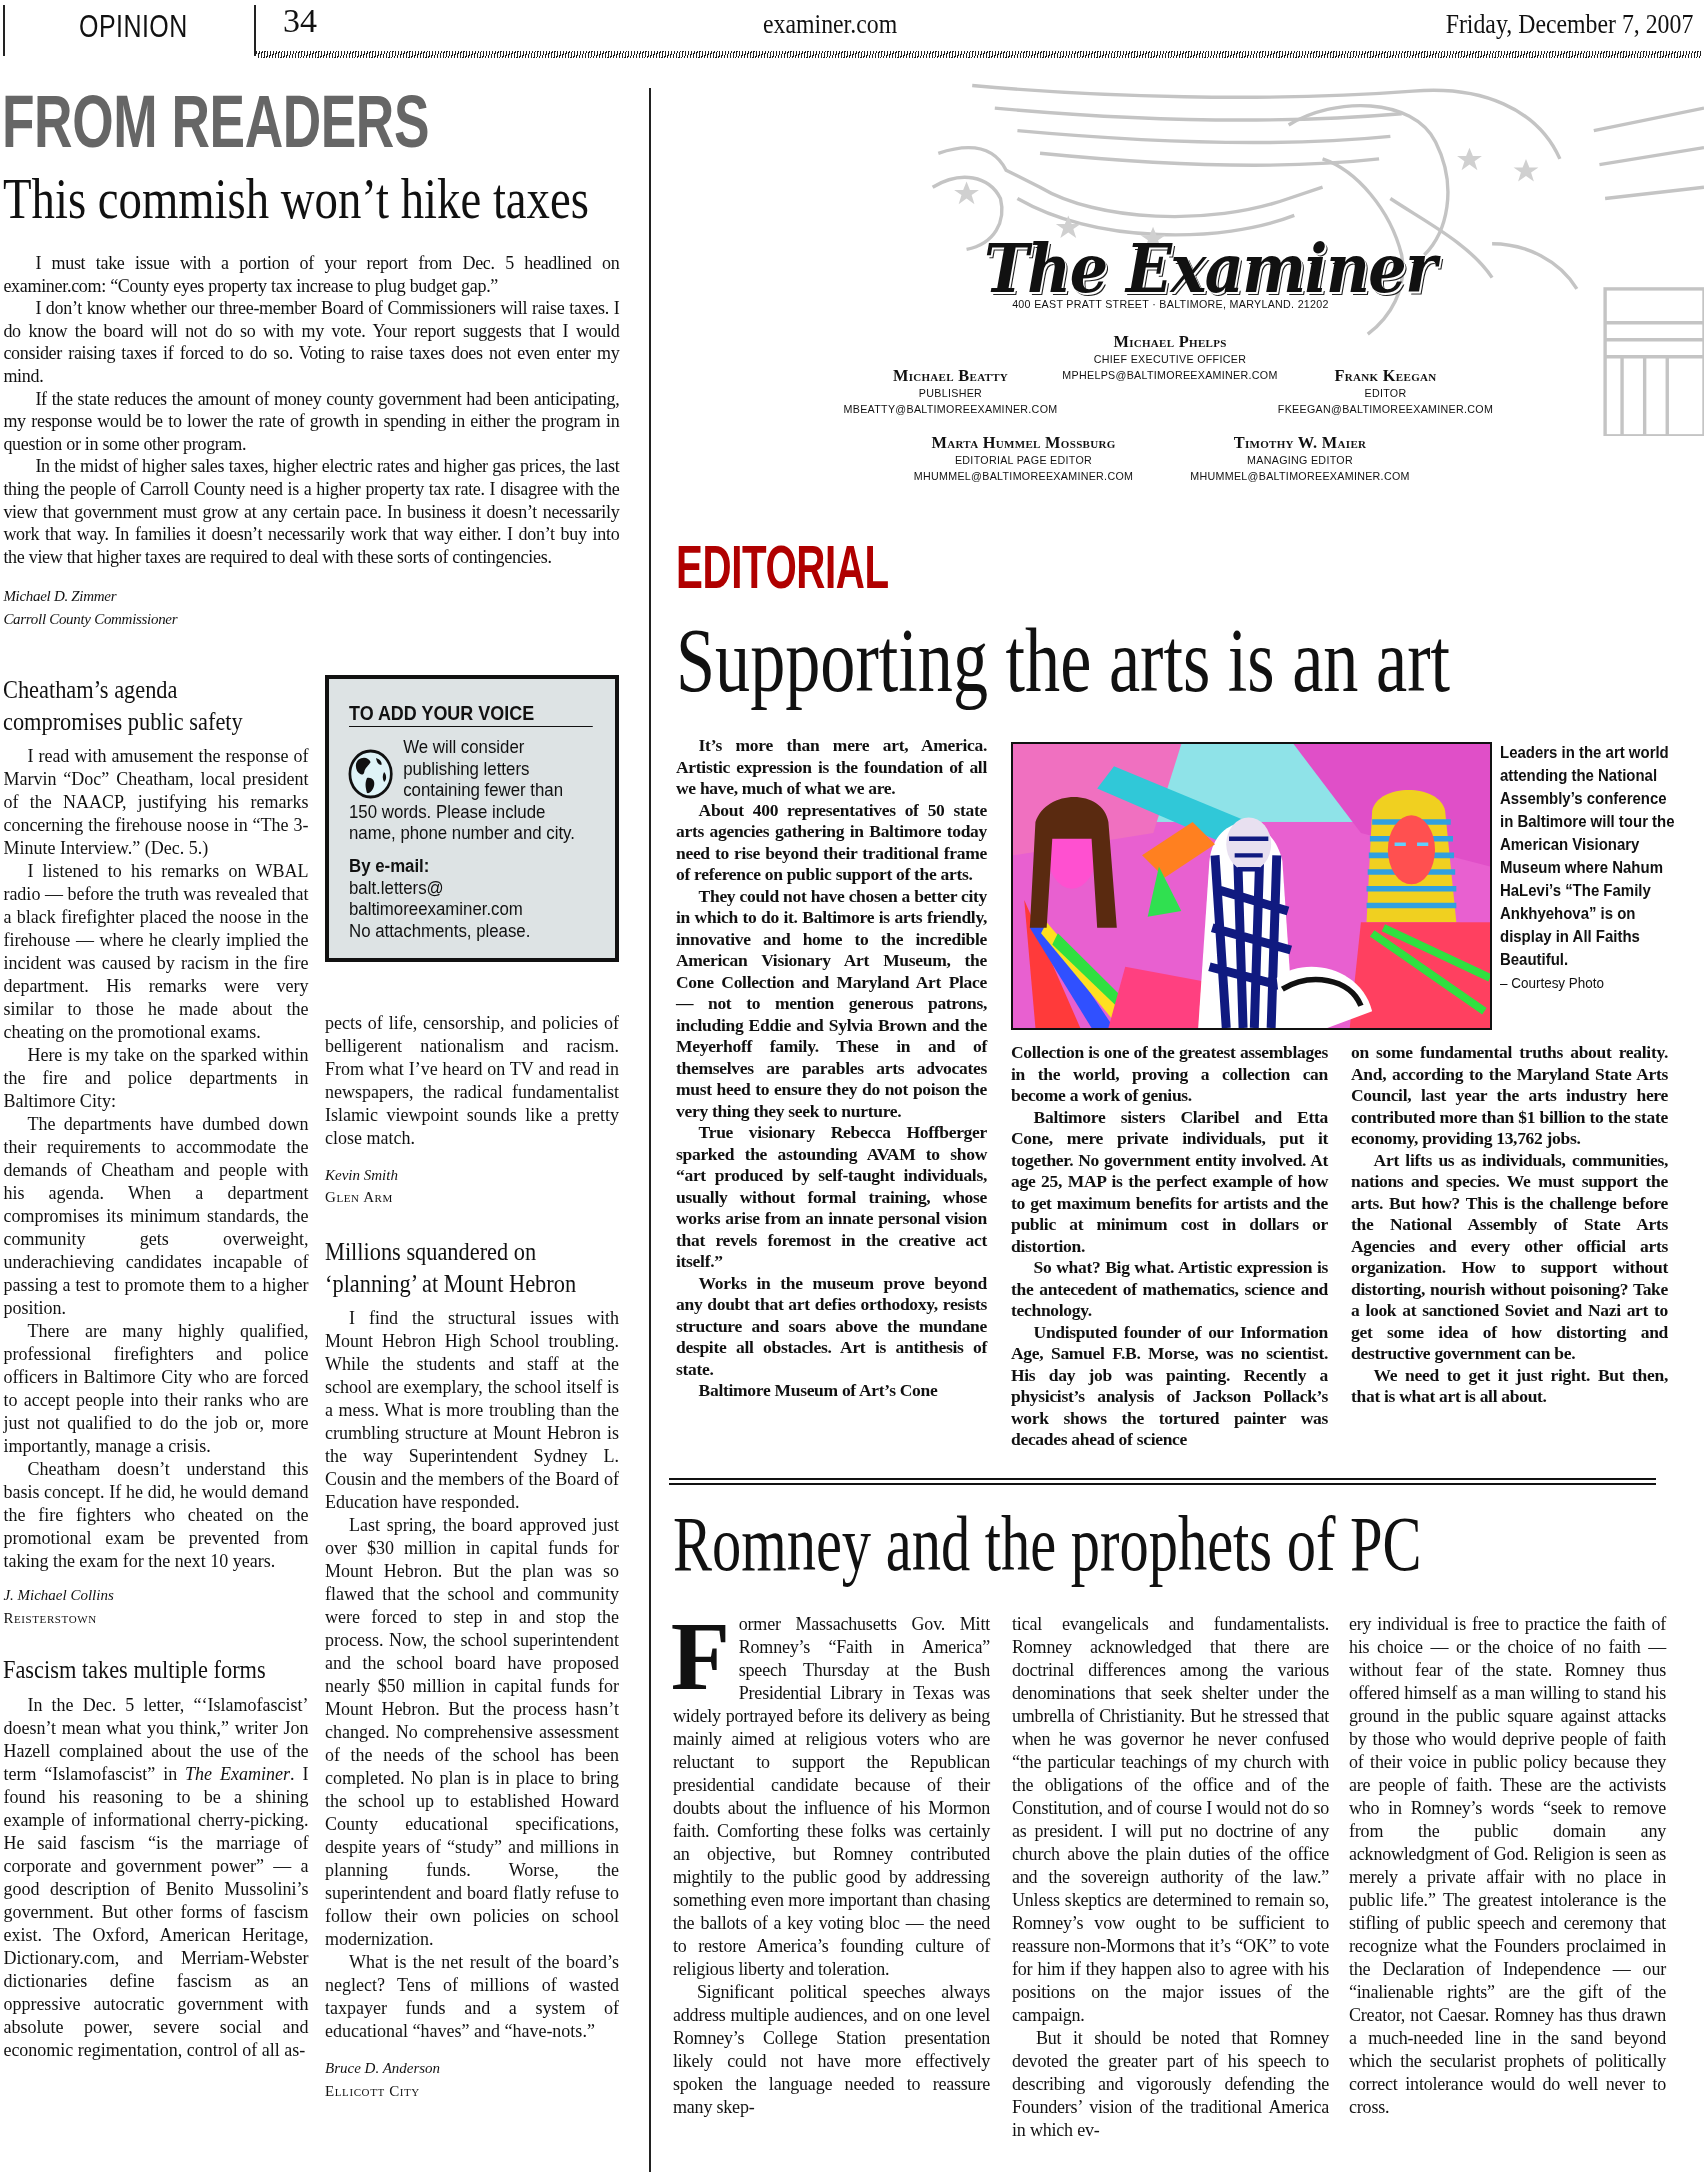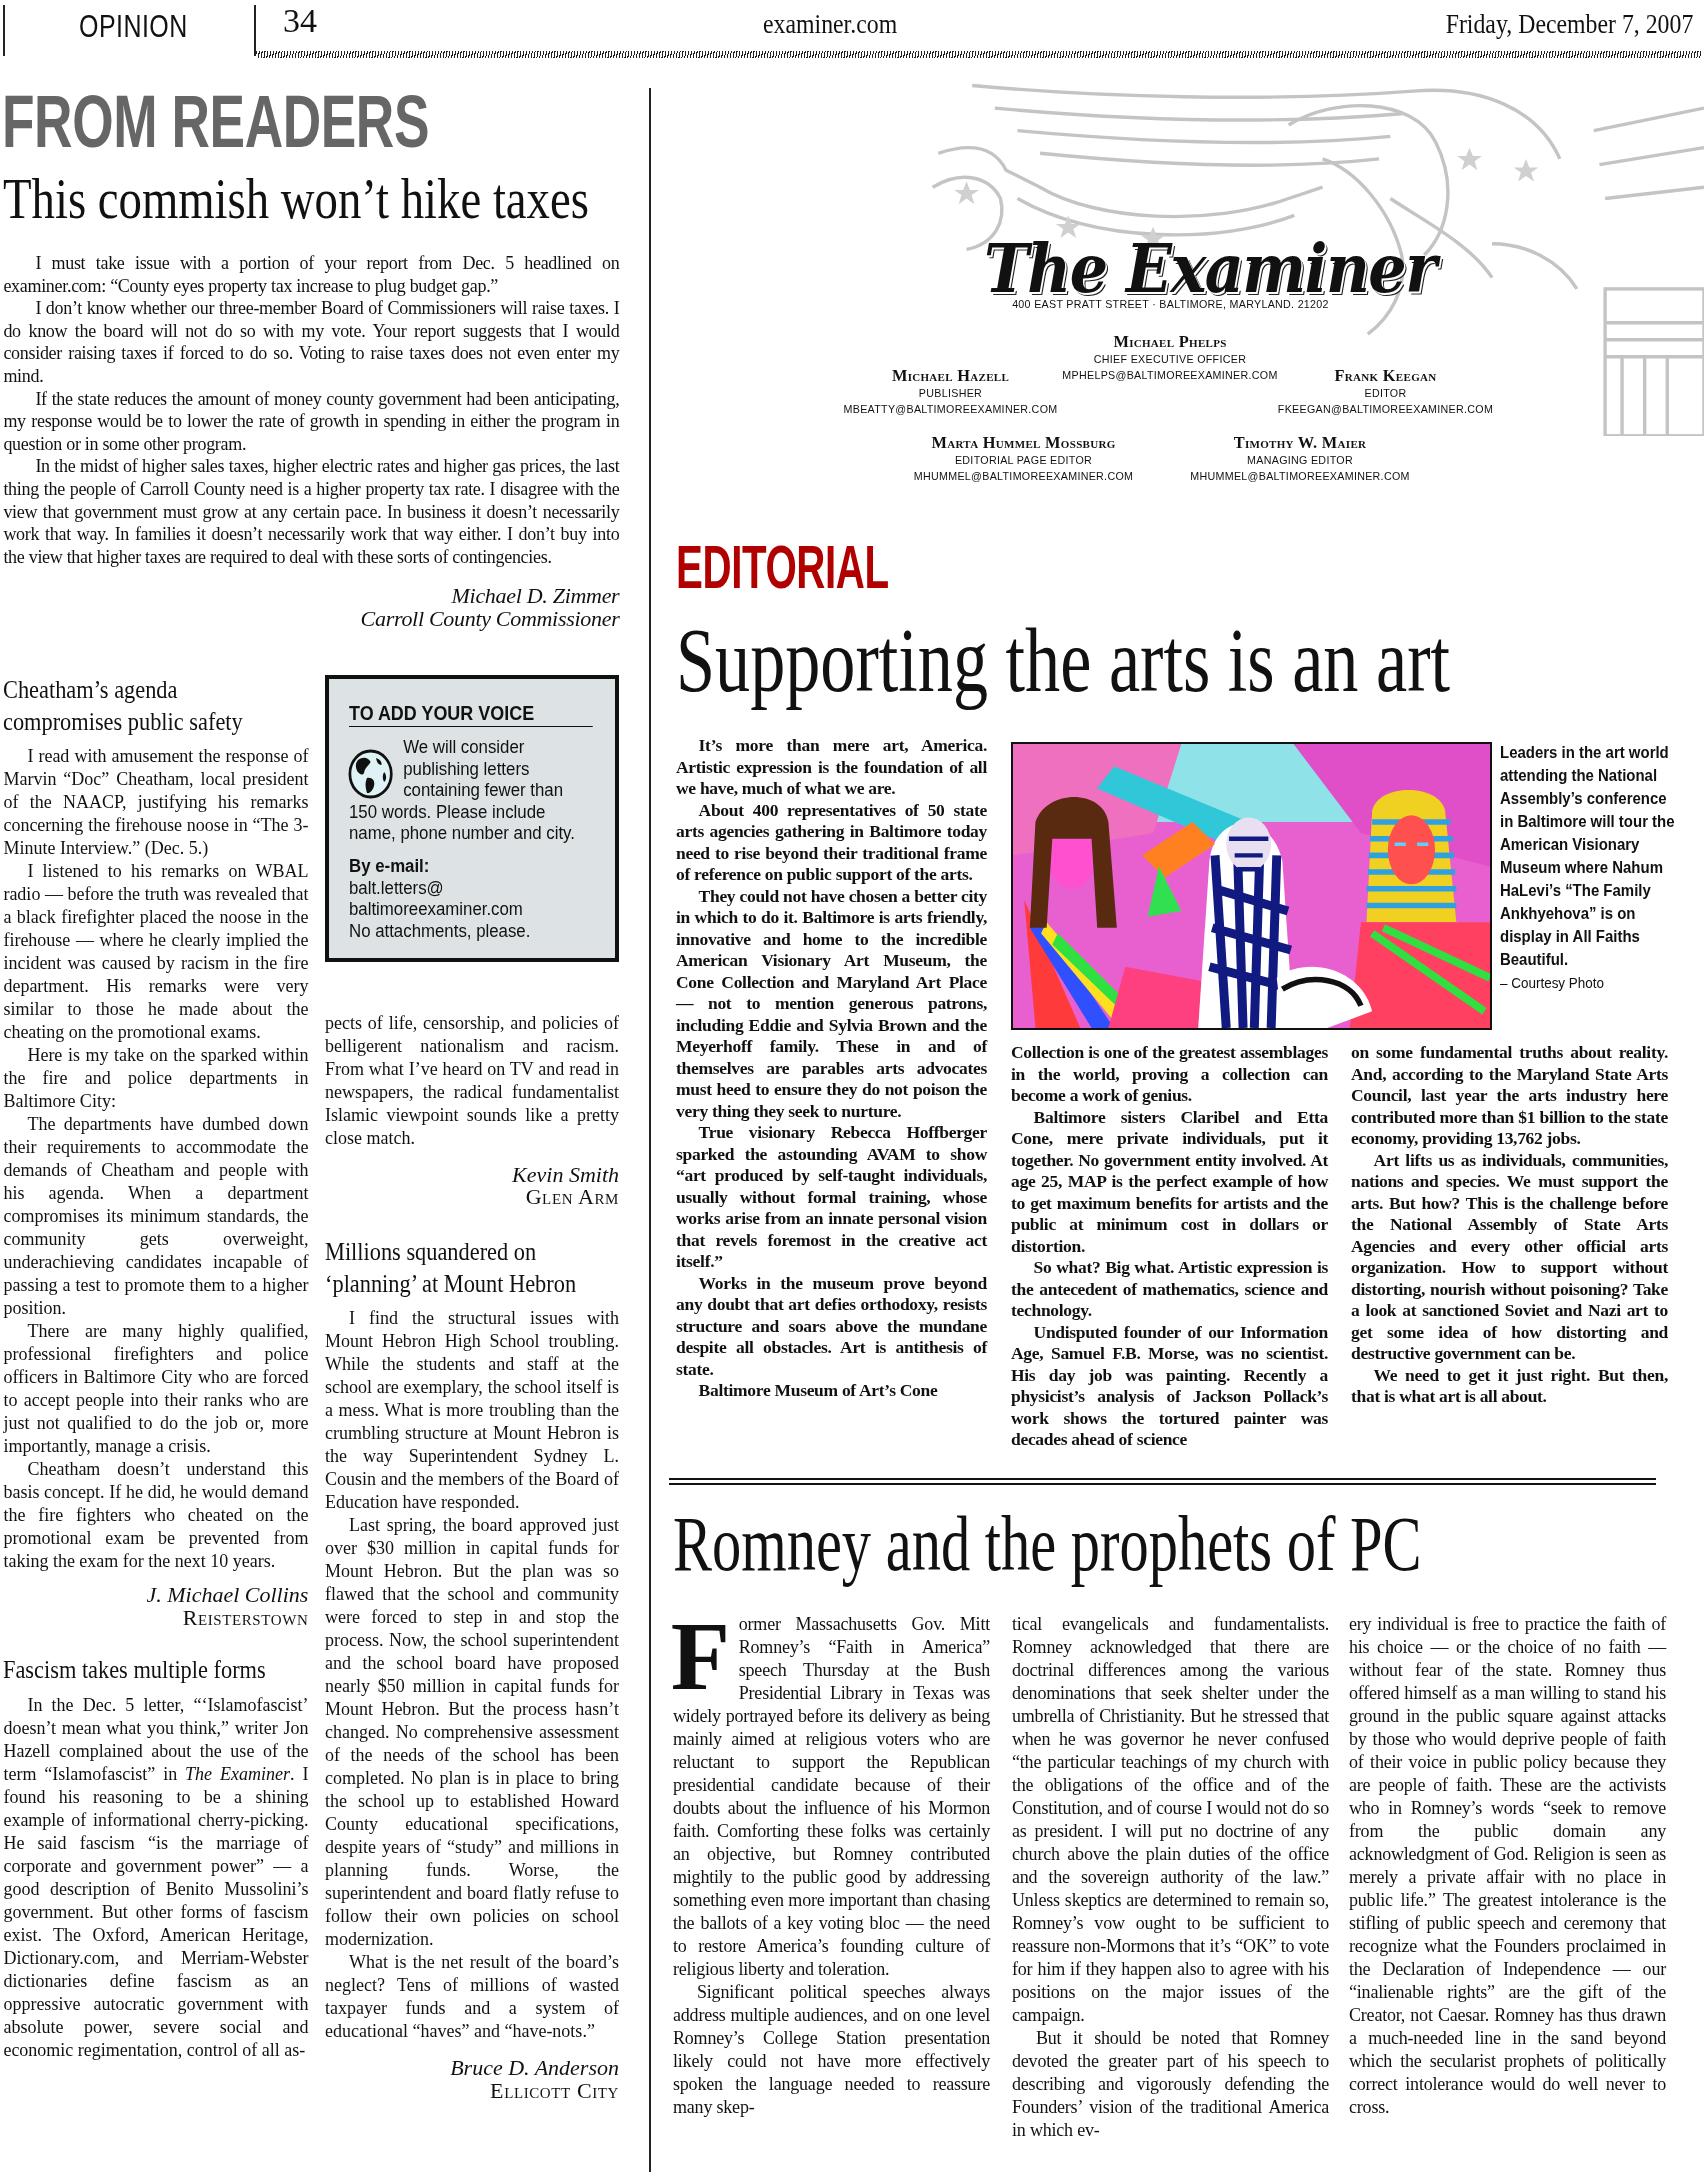--- a/index.html
+++ b/index.html
@@ -20,21 +20,21 @@
 
   .col-rule { left: 649px; top: 88px; width: 1.7px; height: 2085px; background: #222; }
 
   
   .from-readers { left: 2.3px; top: 85px; font-family: "Liberation Sans", sans-serif; font-weight: bold; font-size: 74px; color: #666; transform: scaleX(0.72); transform-origin: left top; letter-spacing: -0.6px; line-height: 1; }
   .lead-hed { left: 3.4px; top: 170px; font-size: 57px; transform: scaleX(0.82); transform-origin: left top; white-space: nowrap; line-height: 1; }
 
   .body-wide { left: 3.4px; top: 252px; width: 616px; font-size: 18px; line-height: 22.6px; text-align: justify; letter-spacing: -0.3px; }
   .body-wide p { text-indent: 32px; }
 
-  .sig { text-align: right; font-size: 22px; line-height: 22.6px; }
+  .sig { text-align: left; font-size: 15px; line-height: 22.6px; }
   .sig .name { font-style: italic; }
   .sig .place { font-variant: small-caps; letter-spacing: 0.6px; }
 
   .col { font-size: 18px; line-height: 23px; text-align: justify; }
   .col p { text-indent: 24px; }
   .letter-hed { font-size: 26px; line-height: 32px; font-weight: bold; transform: scaleX(0.86); transform-origin: left top; white-space: nowrap; }
 
   
   .voice-box { left: 325px; top: 675px; width: 294px; height: 287px; border: 4.5px solid #111; background: #dde3e4; padding: 22.6px 20.4px; font-family: "Liberation Sans", sans-serif; }
   .voice-title { font-weight: bold; font-size: 20.4px; line-height: 22.6px; padding-bottom: 2.3px; border-bottom: 1.7px solid #111; transform: scaleX(0.88); transform-origin: left top; width: 113%; }
@@ -181,21 +181,21 @@
 
 <div class="abs masthead-title">The Examiner</div>
 <div class="abs masthead-addr">400 EAST PRATT STREET · BALTIMORE, MARYLAND. 21202</div>
 
 <div class="abs staff" style="left:1023px; top:332px; width:294px;">
   <div class="nm">Michael Phelps</div>
   <div class="ttl">CHIEF EXECUTIVE OFFICER</div>
   <div class="em">MPHELPS@BALTIMOREEXAMINER.COM</div>
 </div>
 <div class="abs staff" style="left:826px; top:366px; width:249px;">
-  <div class="nm">Michael Hazell</div>
+  <div class="nm">Michael Beatty</div>
   <div class="ttl">PUBLISHER</div>
   <div class="em">MBEATTY@BALTIMOREEXAMINER.COM</div>
 </div>
 <div class="abs staff" style="left:1261px; top:366px; width:249px;">
   <div class="nm">Frank Keegan</div>
   <div class="ttl">EDITOR</div>
   <div class="em">FKEEGAN@BALTIMOREEXAMINER.COM</div>
 </div>
 <div class="abs staff" style="left:888px; top:433px; width:271px;">
   <div class="nm">Marta Hummel Mossburg</div>

